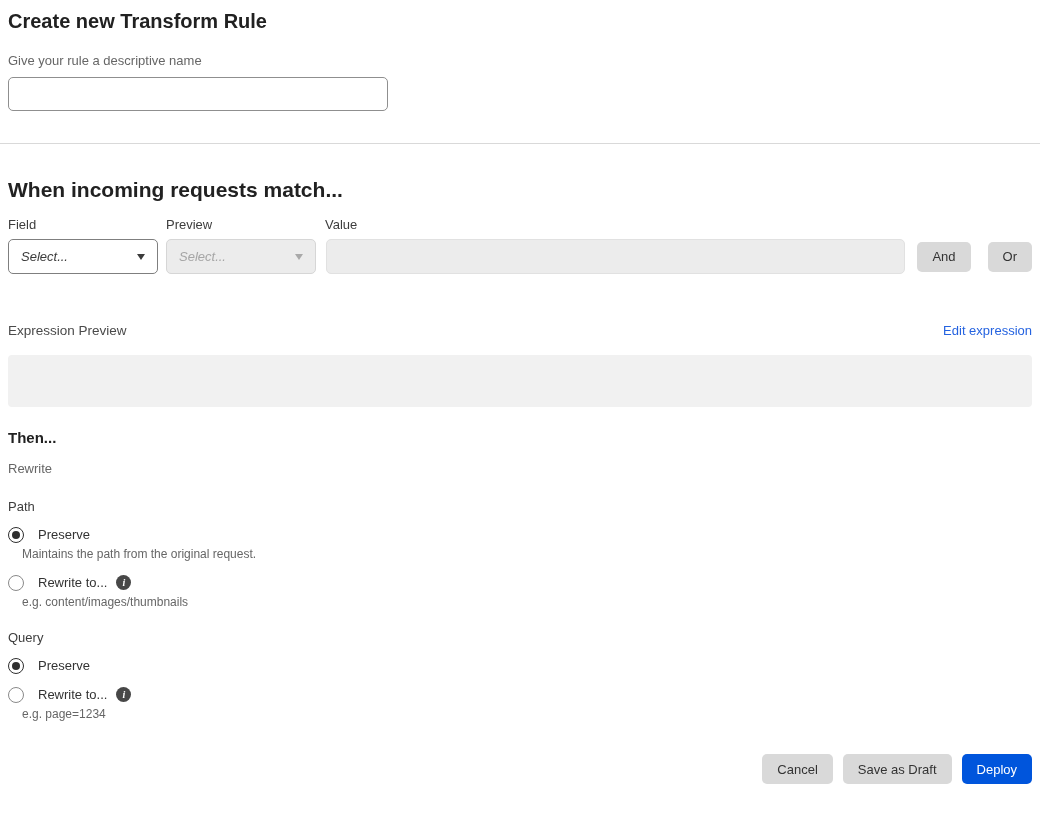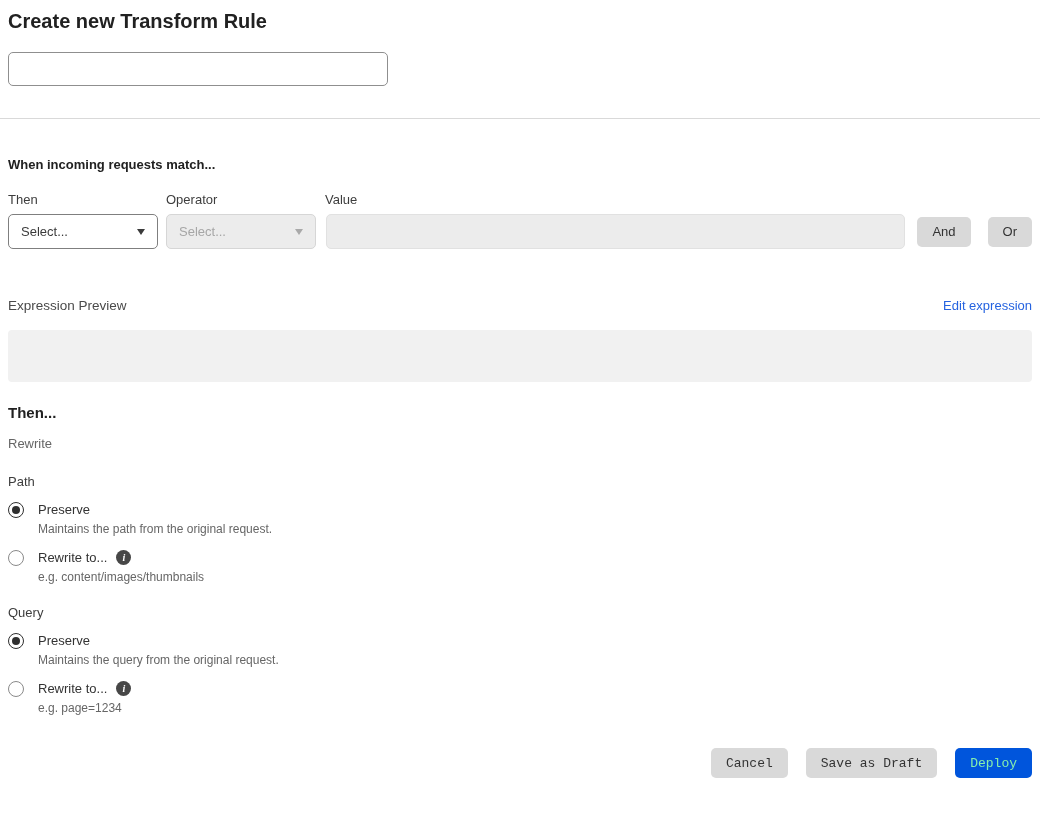--- a/index.html
+++ b/index.html
@@ -24,31 +24,31 @@
 
   .rule-label{font-size:15px;line-height:20px;color:var(--text-mid);margin-bottom:9px;}
   .rule-helper{font-size:13px;line-height:17px;color:var(--text-gray);margin-bottom:8px;}
   .rule-input{
     display:block;width:380px;height:34px;border:1px solid #8f8f8f;border-radius:5px;
     padding:0 10px;font-size:13px;font-family:inherit;color:#333;outline:none;background:#fff;
   }
 
   .divider{height:1px;background:#d9d9d9;margin:32px -8px 0 -8px;}
 
-  .section-heading{font-size:13px;line-height:20px;font-weight:700;color:#212121;margin:36px 0 16px 0;}
+  .section-heading{font-size:21px;line-height:20px;font-weight:700;color:#212121;margin:36px 0 16px 0;}
 
   .match-labels{display:flex;font-size:13px;line-height:18px;color:var(--text-mid);margin-bottom:5px;}
   .match-labels .lbl-field{width:158px;}
   .match-labels .lbl-operator{width:159px;}
   .match-labels .lbl-value{flex:1;}
 
   .controls{display:flex;align-items:center;}
   .select{
     height:35px;border-radius:5px;display:flex;align-items:center;justify-content:space-between;
-    padding:0 12px;font-size:13px;flex:none;
+    padding:0 12px;font-size:13px;flex:none;font-style:italic;
   }
   .select.enabled{width:150px;background:#fff;border:1px solid #7f7f7f;color:#3b3b3b;margin-right:8px;cursor:pointer;}
   .select.disabled{width:150px;background:var(--disabled-bg);border:1px solid #d6d6d6;color:#a6a6a6;margin-right:10px;cursor:default;}
   .caret{width:0;height:0;border-left:4.5px solid transparent;border-right:4.5px solid transparent;border-top:6px solid #3b3b3b;margin-left:8px;}
   .select.disabled .caret{border-top-color:#a9a9a9;}
   .value-input{
     flex:1;height:35px;background:var(--disabled-bg);border:1px solid #e1e1e1;border-radius:5px;
     margin-right:12px;padding:0 10px;font-size:13px;font-family:inherit;color:#333;outline:none;
   }
   .btn{
@@ -77,41 +77,42 @@
     margin-right:14px;position:relative;flex:none;cursor:pointer;
   }
   .radio.checked{border-color:#2f2f2f;}
   .radio.checked::after{content:"";position:absolute;left:3px;top:3px;width:8px;height:8px;border-radius:50%;background:#2f2f2f;}
   .option-label{font-size:13px;line-height:17px;color:#333333;}
   .info-badge{
     width:15px;height:15px;border-radius:50%;background:#474747;color:#ffffff;
     display:inline-flex;align-items:center;justify-content:center;margin-left:9px;
     font-size:10px;font-weight:700;font-family:"Liberation Serif",serif;font-style:italic;cursor:pointer;flex:none;
   }
-  .option-desc{font-size:12px;line-height:16px;color:var(--text-gray);margin:3px 0 0 30px;}
+  .option-desc{font-size:12px;line-height:16px;color:var(--text-gray);margin:3px 0 0 14px;}
 
-  .footer{display:flex;justify-content:flex-end;align-items:flex-start;gap:18px;margin-top:32px;font-family:Liberation Mono, monospace;}
-  .btn-primary{background:var(--accent-blue);color:#86efac;}
+  .footer{display:flex;justify-content:flex-end;align-items:flex-start;gap:10px;margin-top:32px;}
+  .btn-primary{background:var(--accent-blue);color:#ffffff;}
 </style>
 </head>
 <body>
 
 <div class="page">
 
   <h1 class="title">Create new Transform Rule</h1>
 
+  <div class="rule-helper">Give your rule a descriptive name</div>
   <input class="rule-input" type="text" placeholder="" style="">
 
   <div class="divider"></div>
 
   <div class="section-heading">When incoming requests match...</div>
 
   <div class="match-labels">
-    <span class="lbl-field">Then</span>
-    <span class="lbl-operator">Operator</span>
+    <span class="lbl-field">Field</span>
+    <span class="lbl-operator">Preview</span>
     <span class="lbl-value">Value</span>
   </div>
 
   <div class="controls">
     <div class="select enabled">
       <span>Select...</span>
       <span class="caret"></span>
     </div>
     <div class="select disabled">
       <span>Select...</span>
@@ -153,21 +154,20 @@
   </div>
 
   <div class="group">
     <div class="group-label">Query</div>
 
     <div class="option">
       <div class="option-head">
         <span class="radio checked"></span>
         <span class="option-label">Preserve</span>
       </div>
-      <div class="option-desc">Maintains the query from the original request.</div>
     </div>
 
     <div class="option">
       <div class="option-head">
         <span class="radio"></span>
         <span class="option-label">Rewrite to...</span>
         <span class="info-badge">i</span>
       </div>
       <div class="option-desc">e.g. page=1234</div>
     </div>

